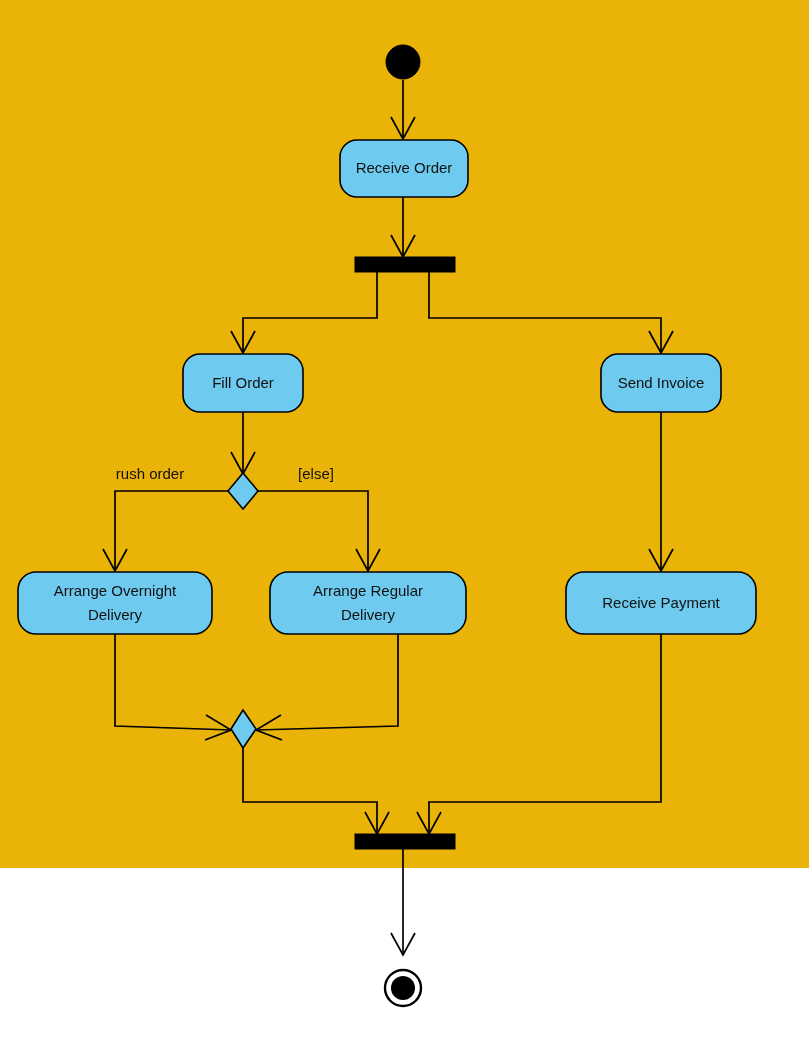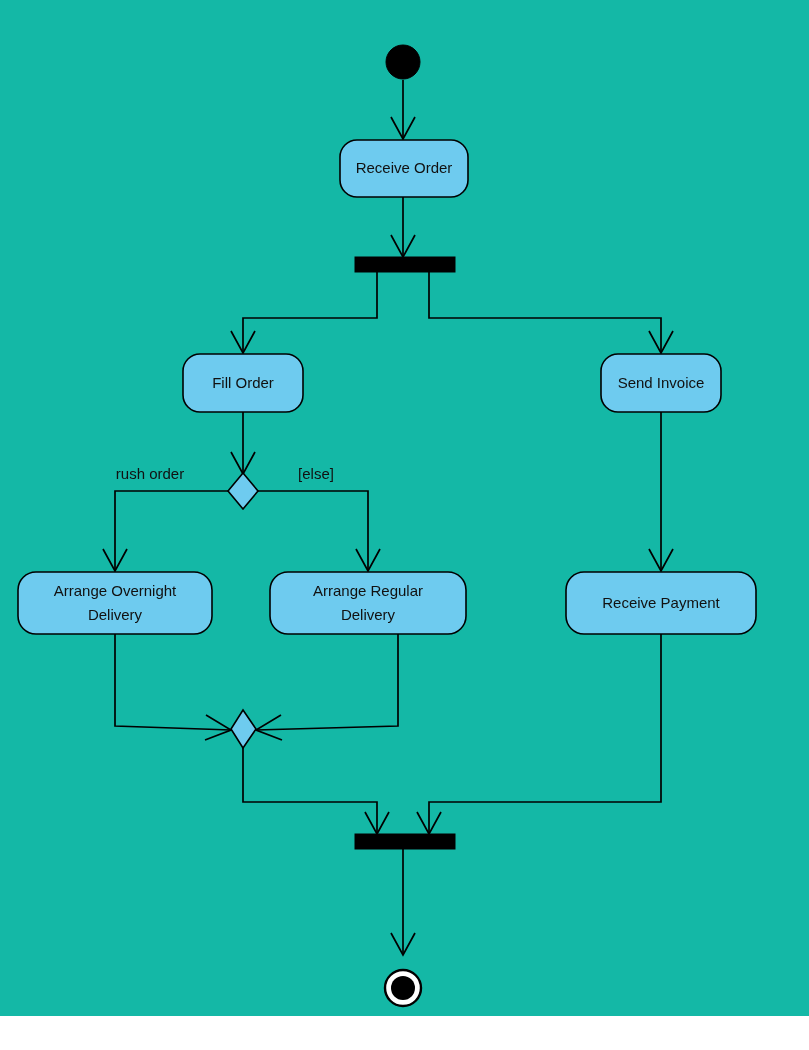--- a/index.html
+++ b/index.html
@@ -9,22 +9,22 @@
   }
   body {
     width: 809px;
     height: 1050px;
     font-family: "Liberation Sans", sans-serif;
     overflow: hidden;
   }
   #diagram-root {
     position: relative;
     width: 809px;
-    height: 1016px;
-    background: #14b8a6;
+    height: 868px;
+    background: #eab308;
   }
   svg#activity-diagram {
     display: block;
     width: 809px;
     height: 1050px;
   }
   .node-label {
     font-family: "Liberation Sans", sans-serif;
     font-size: 15px;
     fill: #111111;

